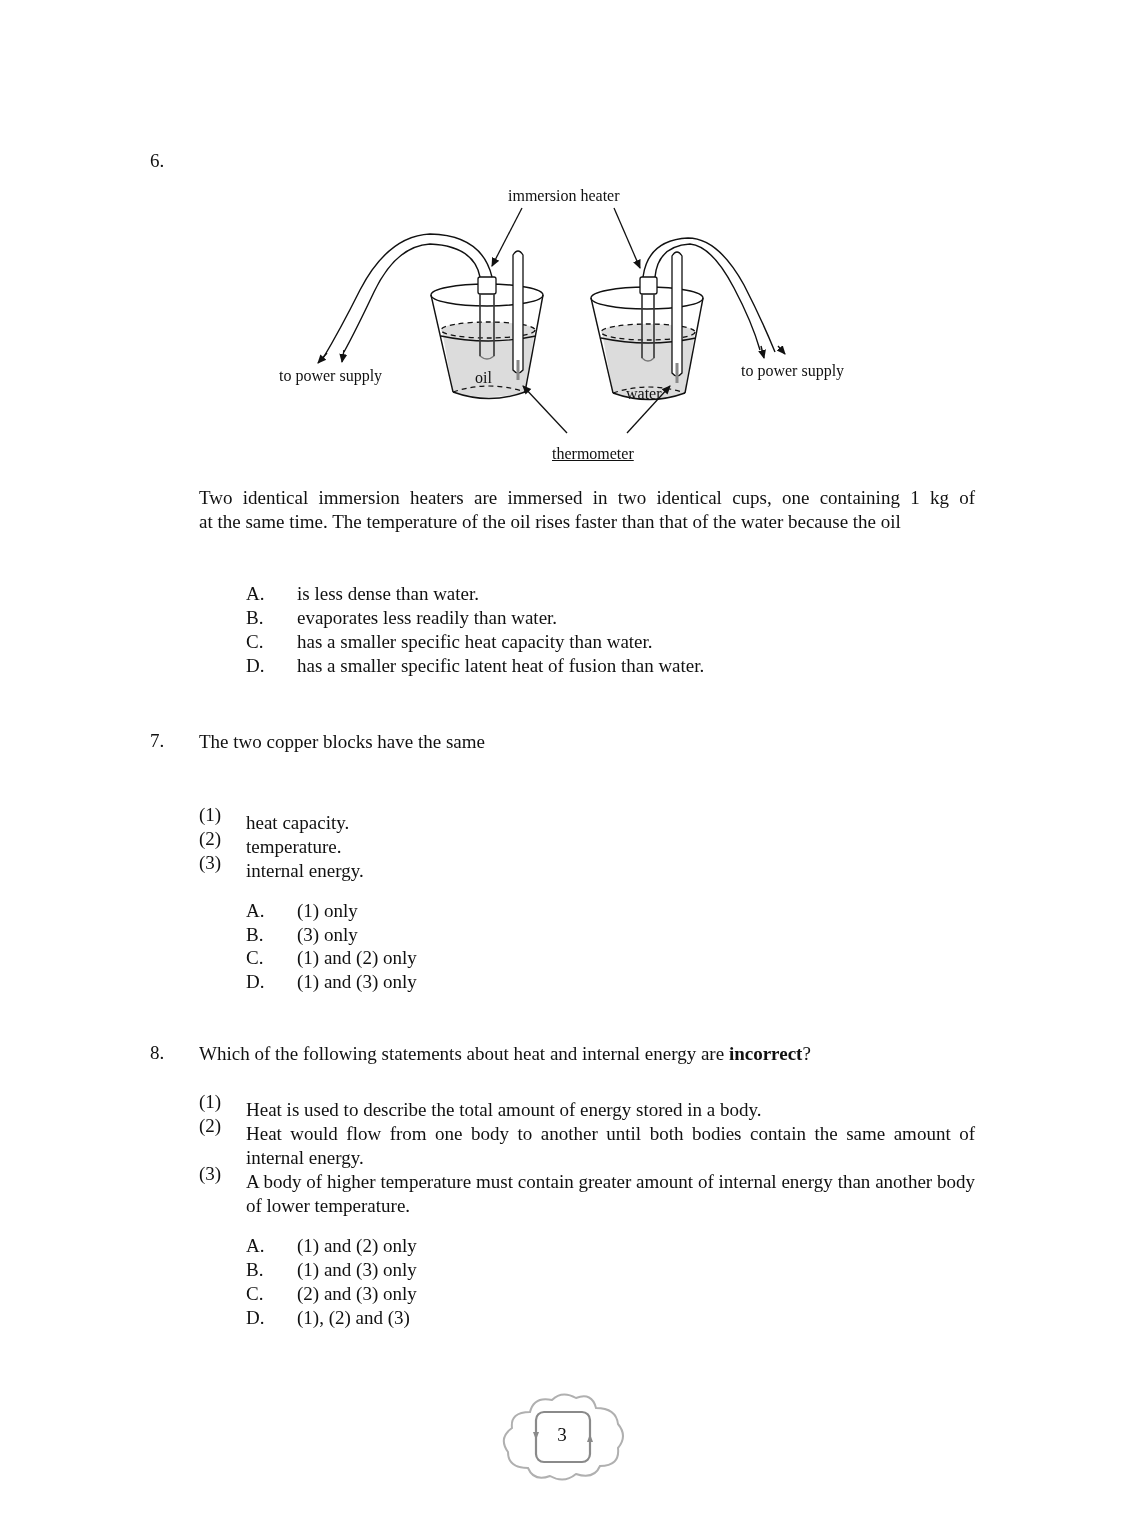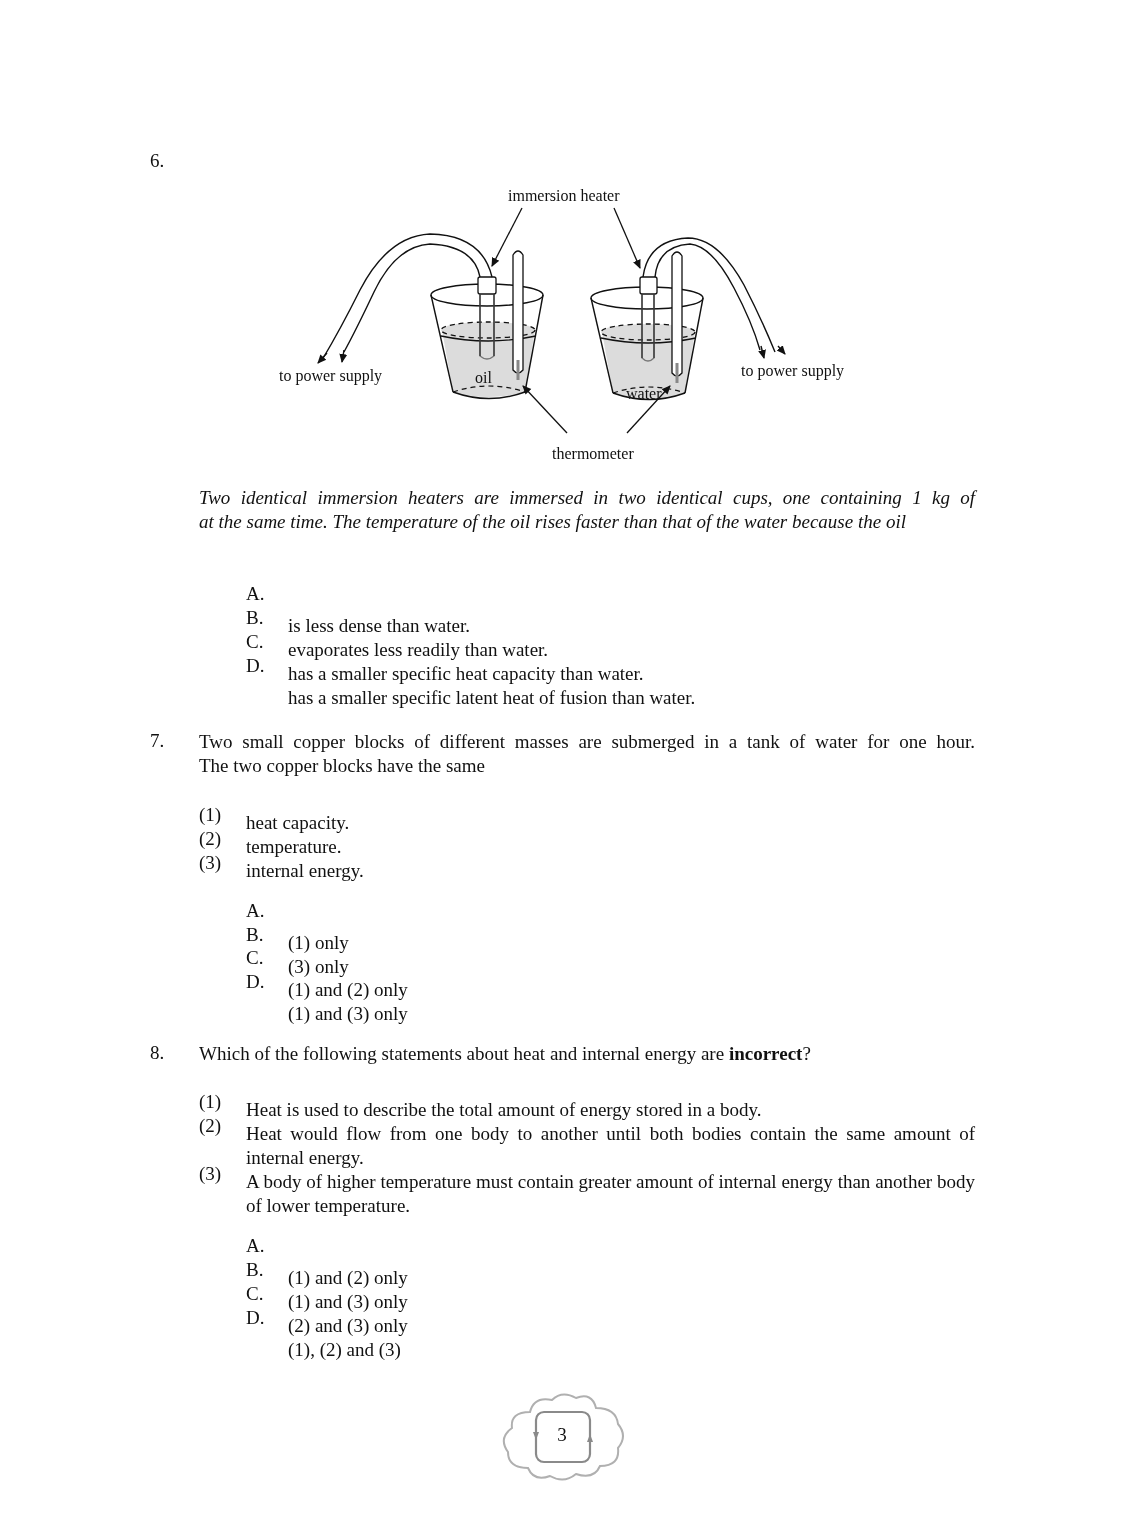--- a/index.html
+++ b/index.html
@@ -6,21 +6,21 @@
   body {
     width: 1125px; height: 1538px; position: relative; overflow: hidden;
     font-family: "Liberation Serif", "DejaVu Serif", serif;
     color: #111111;
     font-size: 19px;
   }
   .abs { position: absolute; white-space: nowrap; }
   .qnum { position: absolute; left: 150px; }
   .opt-row { position: absolute; left: 246px; height: 24px; line-height: 24px; }
   .opt-row .letter { position: absolute; left: 0; }
-  .opt-row .text { position: absolute; left: 42px; white-space: nowrap; margin-top: 32px; }
+  .opt-row .text { position: absolute; left: 51px; white-space: nowrap; }
   .stmt { position: absolute; left: 199px; line-height: 24px; }
   .stmt .num { position: absolute; left: 0; top: 0; }
   .stmt .text { position: absolute; left: 47px; top: 8px; width: 729px; text-align: justify; text-align-last: left; }
   .lbl { font-size: 16px; position: absolute; white-space: nowrap; }
   b { font-weight: bold; }
   .page-num { position: absolute; left: 548px; top: 1424px; width: 28px; text-align: center; font-size: 19px; }
 </style>
 </head>
 <body>
 
@@ -91,24 +91,24 @@
         <path d="M297,253 L253,206" marker-end="url(#ah)"></path>
         <path d="M357,253 L400,206" marker-end="url(#ah)"></path>
       </g>
     </svg>
 
     <span class="lbl" style="left:238px; top:7px;">immersion heater</span>
     <span class="lbl" style="left:9px; top:187px;">to power supply</span>
     <span class="lbl" style="left:471px; top:182px;">to power supply</span>
     <span class="lbl" style="left:205px; top:189px;">oil</span>
     <span class="lbl" style="left:356px; top:205px;">water</span>
-    <span class="lbl" style="left:282px; top:265px;">thermometer</span>
-  </div>
-
-  <div class="abs" style="left:199px; top:486px; line-height:24px;font-style:italic;">
+    <span class="lbl" style="left:282px; top:265px;text-decoration:underline;">thermometer</span>
+  </div>
+
+  <div class="abs" style="left:199px; top:486px; line-height:24px;">
     <div style="width:776px; text-align:justify; text-align-last:justify;">Two identical immersion heaters are immersed in two identical cups, one containing 1 kg of</div>
     <div>at the same time. The temperature of the oil rises faster than that of the water because the oil</div>
   </div>
 
   <div class="opt-row" style="top:582px;">
     <span class="letter">A.</span>
     <span class="text">is less dense than water.</span>
   </div>
   <div class="opt-row" style="top:606px;">
     <span class="letter">B.</span>
@@ -120,21 +120,20 @@
   </div>
   <div class="opt-row" style="top:654px;">
     <span class="letter">D.</span>
     <span class="text">has a smaller specific latent heat of fusion than water.</span>
   </div>
 </div>
 
 <div>
   <div class="qnum abs" style="top:730px;">7.</div>
   <div class="abs" style="left:199px; top:730px; line-height:24px;">
-    <div style="width:776px; text-align:justify; text-align-last:justify;">Two small copper blocks of different masses are submerged in a tank of water for one hour.</div>
     <div>The two copper blocks have the same</div>
   </div>
 
   <div class="stmt" style="top:803px;">
     <span class="num">(1)</span>
     <span class="text">heat capacity.</span>
   </div>
   <div class="stmt" style="top:827px;">
     <span class="num">(2)</span>
     <span class="text">temperature.</span>

